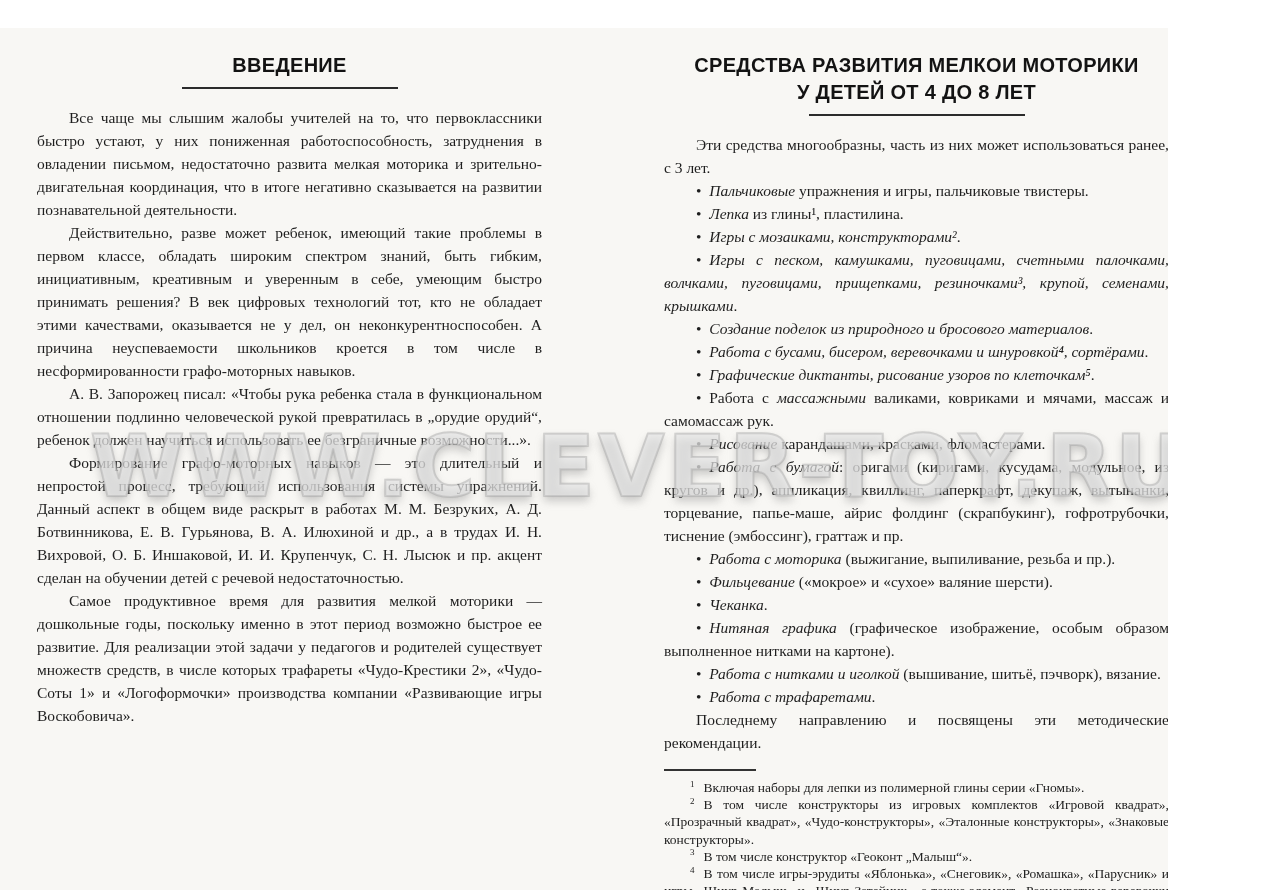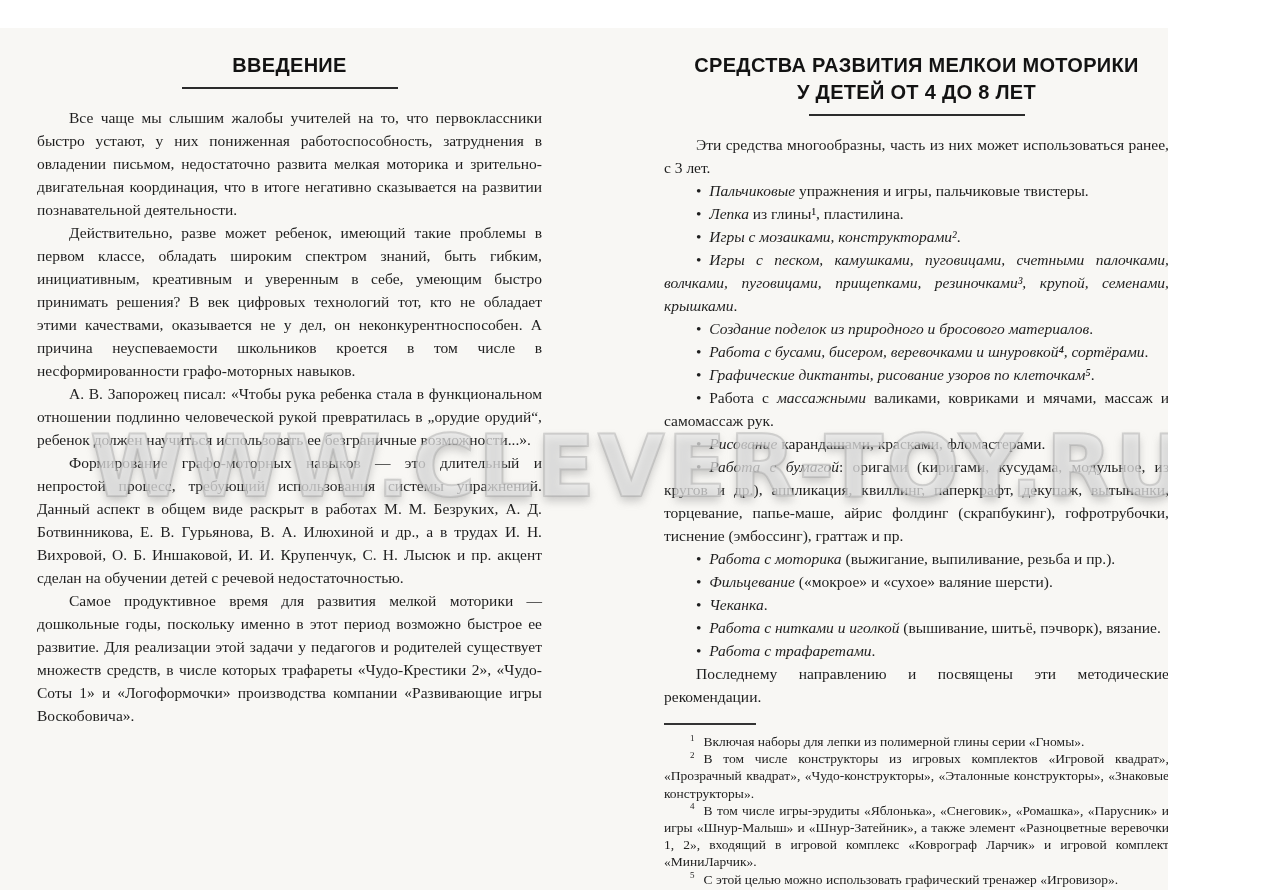--- a/index.html
+++ b/index.html
@@ -113,29 +113,31 @@
         <p class="par bullet"><span class="lead">Игры с песком, камушками, пуговицами, счетными палочками, волчками, пуговицами, прищепками, резиночками³, крупой, семенами, крышками</span><span>.</span></p>
         <p class="par bullet"><span class="lead">Создание поделок из природного и бросового материалов</span><span>.</span></p>
         <p class="par bullet"><span class="lead">Работа с бусами, бисером, веревочками и шнуровкой⁴, сортёрами</span><span>.</span></p>
         <p class="par bullet"><span class="lead">Графические диктанты, рисование узоров по клеточкам⁵</span><span>.</span></p>
         <p class="par bullet"><span>Работа с </span><span class="lead">массажными</span><span> валиками, ковриками и мячами, массаж и самомассаж рук.</span></p>
         <p class="par bullet"><span class="lead">Рисование</span><span> карандашами, красками, фломастерами.</span></p>
         <p class="par bullet"><span class="lead">Работа с бумагой</span><span>: оригами (киригами, кусудама, модульное, из кругов и др.), аппликация, квиллинг, паперкрафт, декупаж, вытынанки, торцевание, папье-маше, айрис фолдинг (скрапбукинг), гофротрубочки, тиснение (эмбоссинг), граттаж и пр.</span></p>
         <p class="par bullet"><span class="lead">Работа с моторика</span><span> (выжигание, выпиливание, резьба и пр.).</span></p>
         <p class="par bullet"><span class="lead">Фильцевание</span><span> («мокрое» и «сухое» валяние шерсти).</span></p>
         <p class="par bullet"><span class="lead">Чеканка</span><span>.</span></p>
+        <p class="par bullet"><span class="lead">Нитяная графика</span><span> (графическое изображение, особым образом выполненное нитками на картоне).</span></p>
         <p class="par bullet"><span class="lead">Работа с нитками и иголкой</span><span> (вышивание, шитьё, пэчворк), вязание.</span></p>
         <p class="par bullet"><span class="lead">Работа с трафаретами</span><span>.</span></p>
       </div>
 
     <p class="par">Последнему направлению и посвящены эти методические рекомендации.</p>
 
     <div class="fn-rule"></div>
     <div id="footnotes">
         <p class="footnote"><sup>1</sup><span>Включая наборы для лепки из полимерной глины серии «Гномы».</span></p>
         <p class="footnote"><sup>2</sup><span>В том числе конструкторы из игровых комплектов «Игровой квадрат», «Прозрачный квадрат», «Чудо-конструкторы», «Эталонные конструкторы», «Знаковые конструкторы».</span></p>
+        <p class="footnote"><sup>3</sup><span>В том числе конструктор «Геоконт „Малыш“».</span></p>
         <p class="footnote"><sup>4</sup><span>В том числе игры-эрудиты «Яблонька», «Снеговик», «Ромашка», «Парусник» и игры «Шнур-Малыш» и «Шнур-Затейник», а также элемент «Разноцветные веревочки 1, 2», входящий в игровой комплекс «Коврограф Ларчик» и игровой комплект «МиниЛарчик».</span></p>
         <p class="footnote"><sup>5</sup><span>С этой целью можно использовать графический тренажер «Игровизор».</span></p>
       </div>
   </section>
 
   <div class="watermark">WWW.CLEVER-TOY.RU</div>
 </div>
 
 </body></html>

